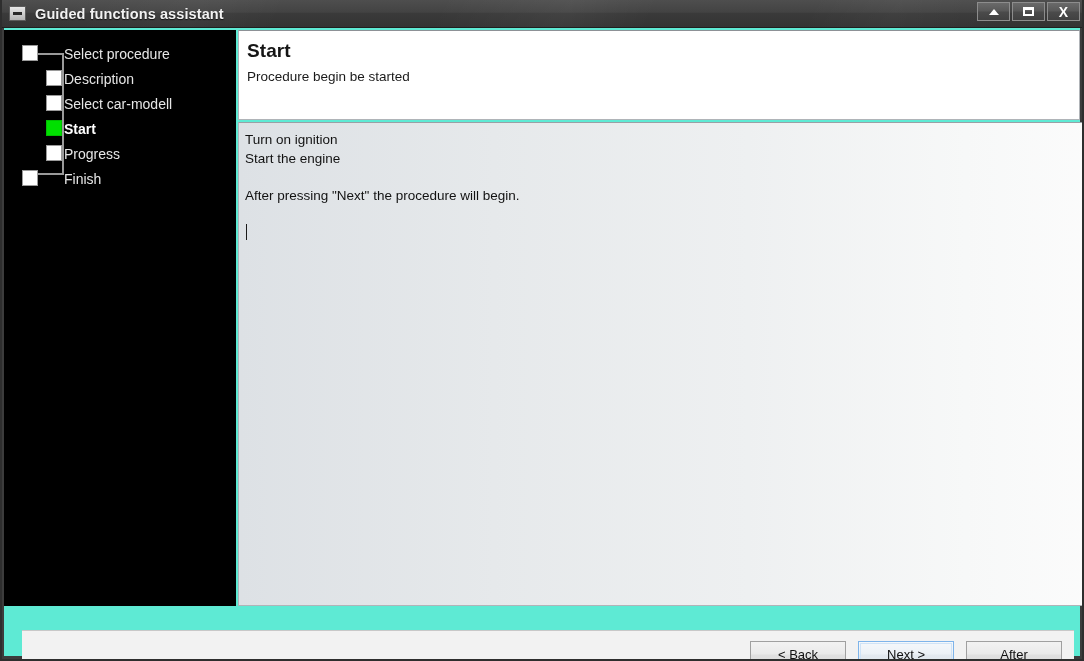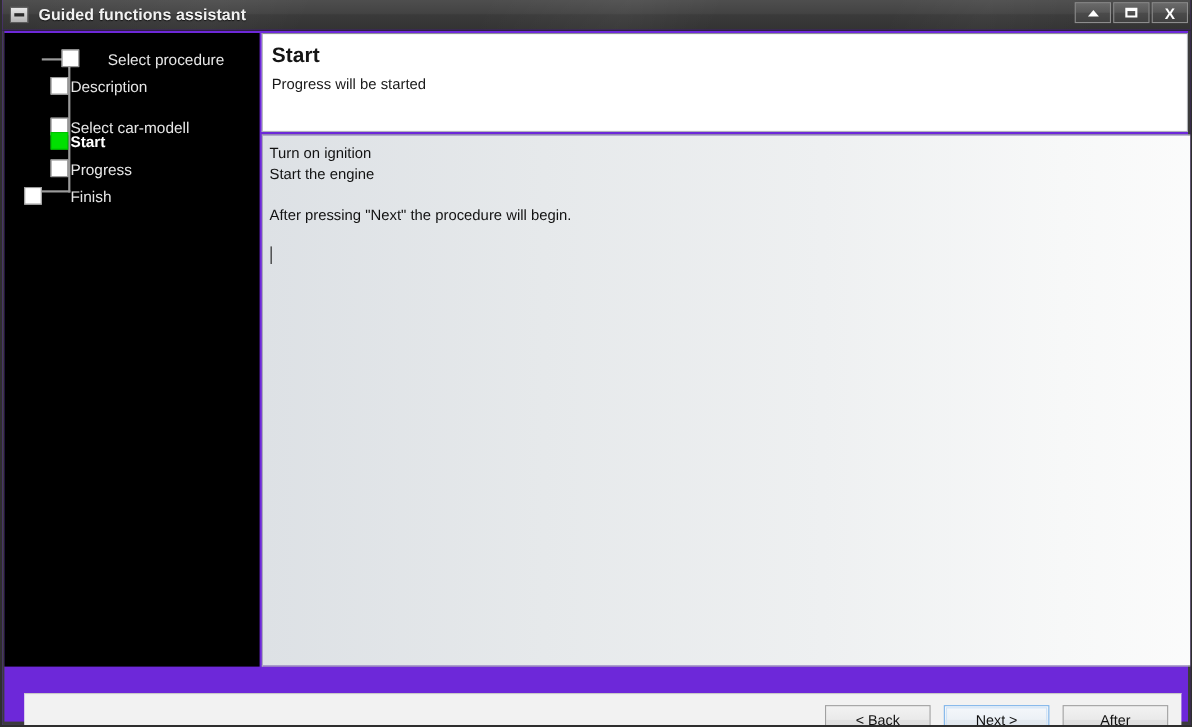--- a/index.html
+++ b/index.html
@@ -9,21 +9,21 @@
     height: 661px;
     overflow: hidden;
     background: #000;
     font-family: "Liberation Sans", sans-serif;
   }
 
   #window {
     position: relative;
     width: 1084px;
     height: 661px;
-    background: #6d28d9;
+    background: #5eead4;
     border: 2px solid #2e2e2e;
     border-top: none;
     overflow: hidden;
   }
 
   
   #titlebar {
     position: absolute;
     left: 0; top: 0;
     width: 1084px;
@@ -307,31 +307,31 @@
   <div id="inner-frame-bottom"></div>
 
   <div id="body-area">
 
     <div id="sidebar">
 
       <div class="connector" style="left:34px; top:23px; width:26px; height:2px;"></div>
       <div class="connector" style="left:58px; top:23px; width:2px; height:122px;"></div>
       <div class="connector" style="left:34px; top:143px; width:26px; height:2px;"></div>
 
-      <div class="tree-row" style="top:12px; width:204px;margin-left:34px;">
+      <div class="tree-row" style="top:12px; width:204px;">
         <span class="node-box" style="left:18px; top:3px;"></span>
         <span class="tree-label" style="left:60px; top:5px;">Select procedure</span>
       </div>
 
       <div class="tree-row" style="top:37px; width:232px;text-align:right;">
         <span class="node-box" style="left:42px; top:3px;"></span>
         <span class="tree-label" style="left:60px; top:5px;">Description</span>
       </div>
 
-      <div class="tree-row" style="top:62px; width:232px;margin-top:12px;">
+      <div class="tree-row" style="top:62px; width:232px;">
         <span class="node-box" style="left:42px; top:3px;"></span>
         <span class="tree-label" style="left:60px; top:5px;">Select car-modell</span>
       </div>
 
       <div class="tree-row" style="top:87px; width:232px;">
         <span class="node-box active" style="left:42px; top:3px;"></span>
         <span class="tree-label bold" style="left:60px; top:5px;">Start</span>
       </div>
 
       <div class="tree-row" style="top:137px; width:232px;">
@@ -343,21 +343,21 @@
         <span class="node-box" style="left:42px; top:3px;"></span>
         <span class="tree-label" style="left:60px; top:5px;">Progress</span>
       </div>
 
     </div>
 
     <div id="right-pane">
 
       <div id="header-panel">
         <div id="header-title">Start</div>
-        <div id="header-subtitle">Progress will be started</div>
+        <div id="header-subtitle">Procedure begin be started</div>
       </div>
 
       <div id="content-panel">
         <div id="content-text">Turn on ignition
 Start the engine
 
 After pressing "Next" the procedure will begin.</div>
         <div id="caret"></div>
       </div>
 

